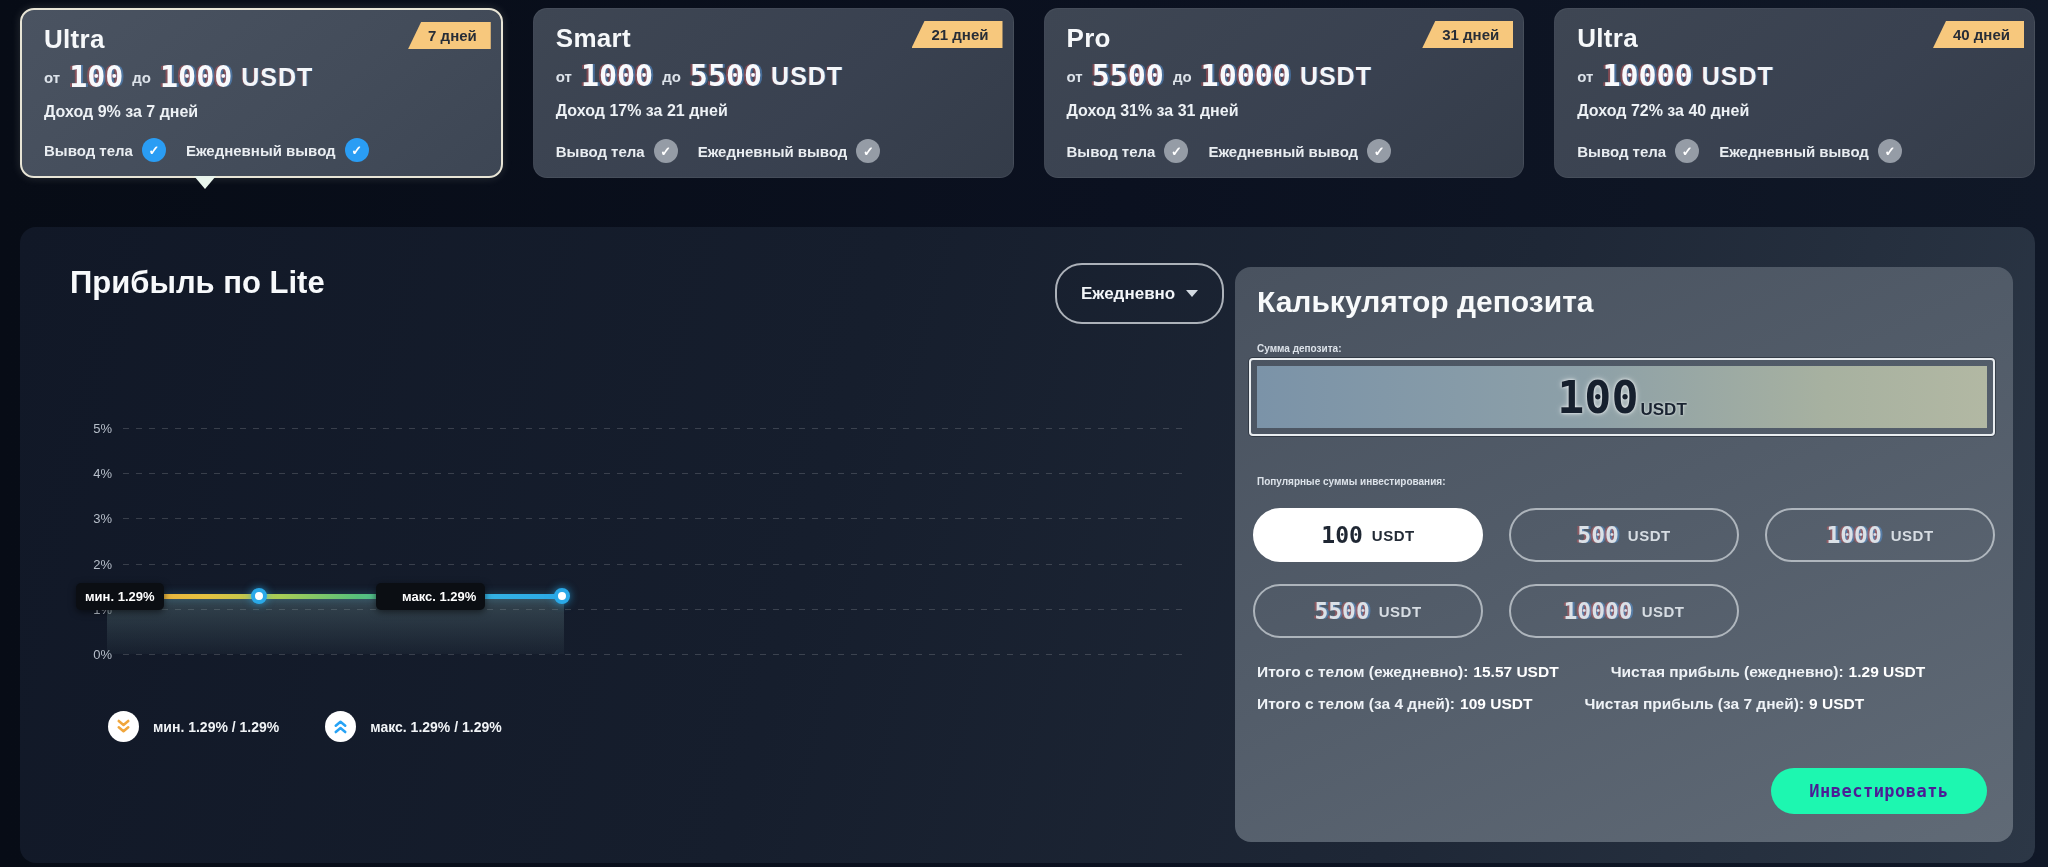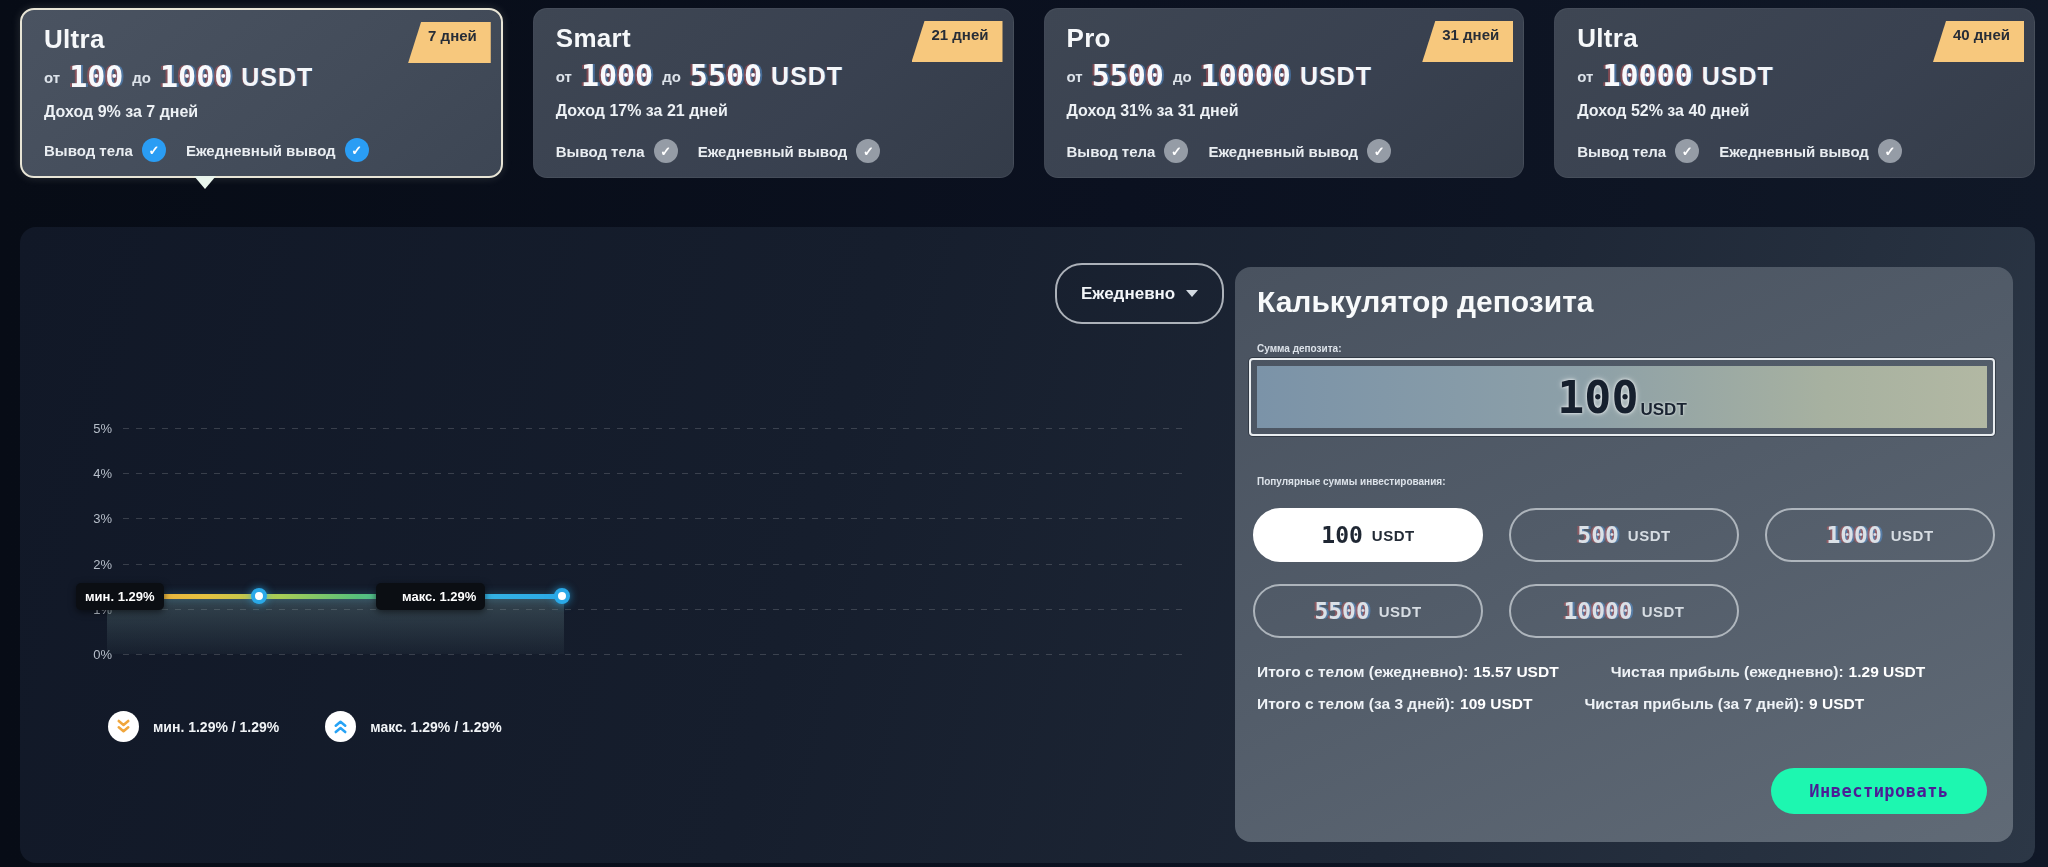--- a/index.html
+++ b/index.html
@@ -9,21 +9,21 @@
 
   
   .cards-row { position:absolute; left:20px; top:8px; width:2015px; display:flex; gap:30px; }
   .card { position:relative; flex:1; height:170px; border-radius:14px; padding:14px 22px;
           background:linear-gradient(140deg,#3e4653 0%,#394150 60%,#343c49 100%);
           border:1px solid rgba(255,255,255,.05); cursor:pointer; }
   .card.selected { background:linear-gradient(140deg,#4a5361 0%,#434c5a 60%,#3d4654 100%);
                    border:2px solid #e8e5d6; box-shadow:0 0 10px rgba(240,240,225,.15); }
   .card-pointer { position:absolute; left:172px; bottom:-13px; width:0; height:0;
                   border:11px solid transparent; border-bottom:0; border-top:13px solid #e9f4ec; }
-  .badge { position:absolute; top:12px; right:10px; height:41px; line-height:27px;
+  .badge { position:absolute; top:12px; right:10px; height:27px; line-height:27px;
            padding:0 14px 0 20px; background:#f7c87d; color:#272d37;
            font-size:15px; font-weight:bold; clip-path:polygon(13px 0,100% 0,100% 100%,0 100%); }
   .card-title { font-size:26px; font-weight:bold; color:#f6f8fa; letter-spacing:.3px; }
   .card-range { margin-top:7px; display:flex; align-items:center; gap:9px; }
   .card-range .sm { font-size:15px; font-weight:600; color:#dde3ea; }
   .num { font-family:"DejaVu Sans Mono", monospace; font-weight:bold; color:#f8fafc;
          text-shadow:-2px 0 0 rgba(255,90,90,.35), 2px 0 0 rgba(90,170,255,.4); }
   .card-range .num { font-size:30px; line-height:1; }
   .card-range .cur { font-size:25px; font-weight:bold; color:#f3f6f9; letter-spacing:1px;
                      text-shadow:-1px 0 0 rgba(255,90,90,.25), 1px 0 0 rgba(90,170,255,.3); }
@@ -170,36 +170,37 @@
         </div>
       </div>
       <div class="card">
         <div class="badge">40 дней</div>
         <div class="card-title">Ultra</div>
         <div class="card-range">
           <span class="sm">от</span>
           <span class="num">10000</span>
           <span class="cur">USDT</span>
         </div>
-        <div class="card-profit">Доход 52% за 40 дней</div>
+        <div class="card-profit">Доход 72% за 40 дней</div>
         <div class="card-features">
           <span class="feat-group">
             <span>Вывод тела</span>
             <span class="check">✓</span>
           </span>
           <span class="feat-group">
             <span>Ежедневный вывод</span>
             <span class="check">✓</span>
           </span>
         </div>
       </div>
     </div>
 
   <div class="main-panel">
 
+    <div class="chart-title">Прибыль по Lite</div>
 
     <button class="period-pill">
       <span>Ежедневно</span>
       <span class="caret"></span>
     </button>
 
     <div>
       <div id="chart-grid">
           <div class="grid-label" style="top: 201px;">5%</div>
           <div class="grid-line" style="top: 201px;"></div>
@@ -278,21 +279,21 @@
             <span class="num">10000</span>
             <span class="pill-cur">USDT</span>
           </button>
         </div>
 
       <div class="summary-row" style="top:396px;" id="summary-row-1">
           <span class="summary-item"><span class="lab">Итого с телом (ежедневно):</span><span class="val">15.57 USDT</span></span>
           <span class="summary-item"><span class="lab">Чистая прибыль (ежедневно):</span><span class="val">1.29 USDT</span></span>
         </div>
       <div class="summary-row" style="top:428px;" id="summary-row-2">
-          <span class="summary-item"><span class="lab">Итого с телом (за 3 дней):</span><span class="val">109 USDT</span></span>
+          <span class="summary-item"><span class="lab">Итого с телом (за 4 дней):</span><span class="val">109 USDT</span></span>
           <span class="summary-item"><span class="lab">Чистая прибыль (за 7 дней):</span><span class="val">9 USDT</span></span>
         </div>
 
       <button class="invest-btn">Инвестировать</button>
     </aside>
 
   </div>
 </div>
 
 </body></html>

